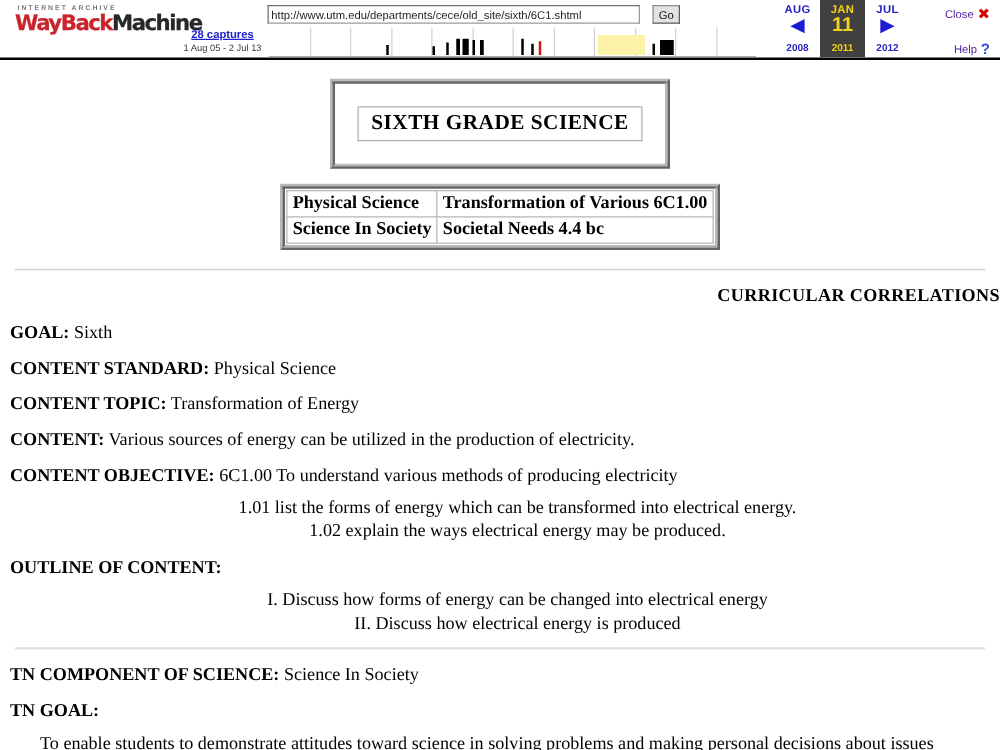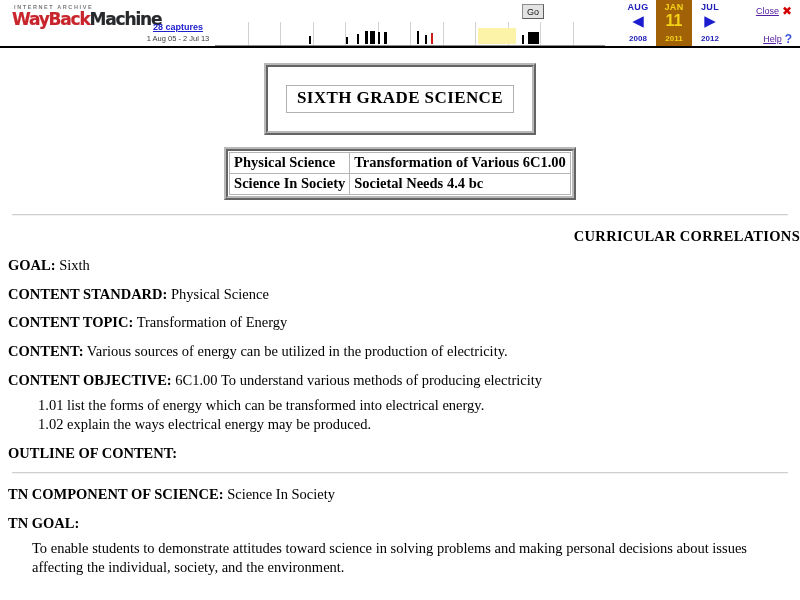--- a/index.html
+++ b/index.html
@@ -168,21 +168,21 @@
     align-items: stretch;
     font-family: "Liberation Sans", "DejaVu Sans", sans-serif;
   }
   #wb-datenav .dn-col {
     width: 36px;
     position: relative;
     text-align: center;
     cursor: pointer;
   }
   #wb-datenav .dn-col.center {
-    background: #a16207;
+    background: #404040;
   }
   #wb-datenav .dn-mon {
     position: absolute;
     top: 2px; left: 0; right: 0;
     font-size: 9px;
     font-weight: bold;
     color: #2222bb;
     letter-spacing: .3px;
   }
   #wb-datenav .dn-yr {
@@ -216,21 +216,20 @@
     right: 8px;
     font-family: "Liberation Sans", "DejaVu Sans", sans-serif;
     font-size: 9px;
     white-space: nowrap;
     cursor: pointer;
   }
   #wb-close { top: 4px; }
   #wb-help { top: 32px; }
   .wb-lnk {
     color: #5520a0;
-    text-decoration: underline;
   }
   .x-glyph {
     color: #d40000;
     font-weight: bold;
     font-size: 12px;
     vertical-align: -1px;
     margin-left: 3px;
   }
   .q-glyph {
     color: #3a52d8;
@@ -310,23 +309,24 @@
 
   .field {
     margin: 12px 0 0 8px;
     font-size: 14.5px;
     line-height: 1.15;
   }
   .field .lbl {
     font-weight: bold;
   }
   .indent-block {
-    margin: 8px 0 0 38px;
+    margin: 8px 0 0 28px;
     font-size: 14.5px;
     line-height: 1.28;
+    text-align: center;
   }
   .indent-block div { white-space: nowrap; }
 
   .para {
     margin: 8px 32px 0 32px;
     font-size: 14.5px;
     line-height: 1.28;
   }
 </style>
 </head>
@@ -340,20 +340,21 @@
       <span class="wbm-red">Way</span><span class="wbm-red">Back</span><span class="wbm-blk">Mach</span><span class="wbm-blk">ine</span>
     </div>
   </div>
 
   <div id="wb-captures">
     <span class="cap-link">28 captures</span>
     <span class="cap-range">1 Aug 05 - 2 Jul 13</span>
   </div>
 
   <div id="wb-url-row">
+    <input id="wb-url-input" type="text" value="http://www.utm.edu/departments/cece/old_site/sixth/6C1.shtml" style="">
     <button id="wb-go">Go</button>
   </div>
 
   <div id="wb-timeline">
       <div class="month-sep" style="left: 33px;"></div>
       <div class="month-sep" style="left: 65px;"></div>
       <div class="month-sep" style="left: 98px;"></div>
       <div class="month-sep" style="left: 130px;"></div>
       <div class="month-sep" style="left: 163px;"></div>
       <div class="month-sep" style="left: 195px;"></div>
@@ -446,20 +447,24 @@
 
   <div class="indent-block" id="instructional-list">
       <div>1.01 list the forms of energy which can be transformed into electrical energy.</div>
       <div>1.02 explain the ways electrical energy may be produced.</div>
     </div>
 
   <div class="field">
     <span class="lbl">OUTLINE OF CONTENT:</span>
   </div>
 
+  <div class="indent-block" id="outline-list">
+      <div>I. Discuss how forms of energy can be changed into electrical energy</div>
+      <div>II. Discuss how electrical energy is produced</div>
+    </div>
 
   <hr class="rule">
 
   <div class="field">
     <span class="lbl">TN COMPONENT OF SCIENCE:</span>
     <span>Science In Society</span>
   </div>
 
   <div class="field">
     <span class="lbl">TN GOAL:</span>

